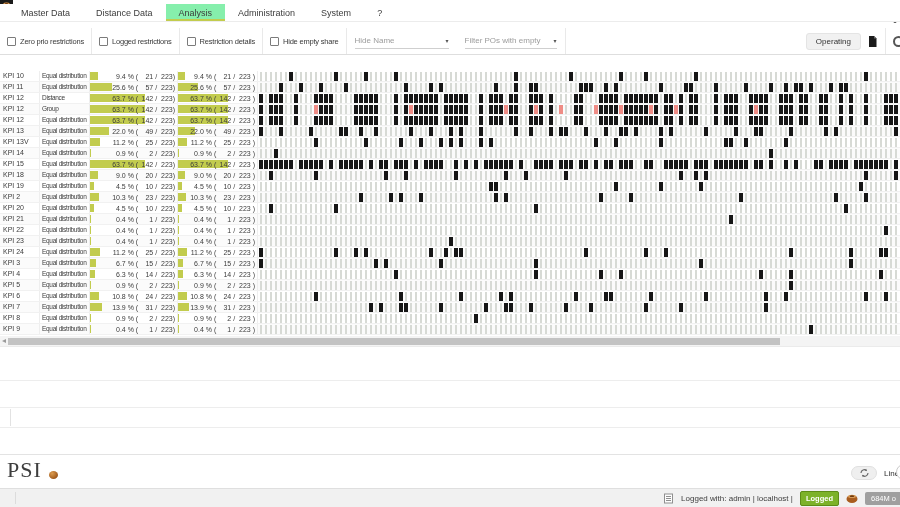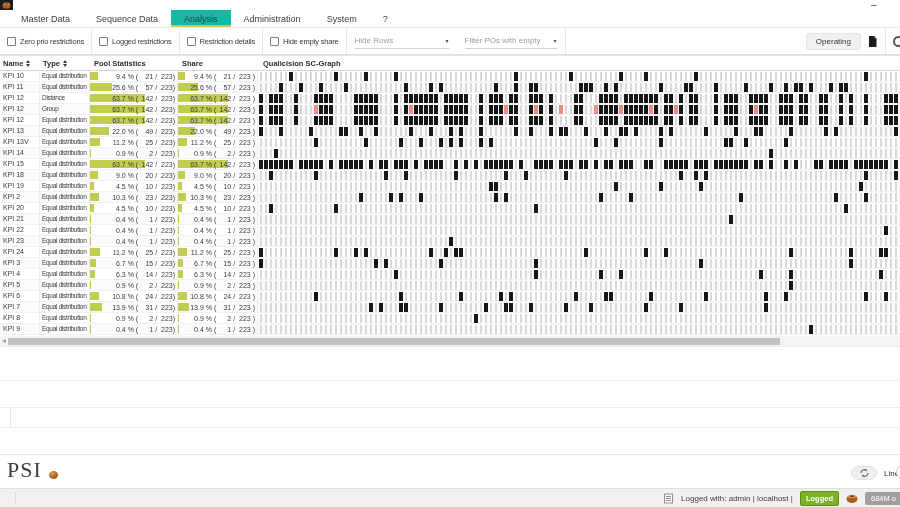--- a/index.html
+++ b/index.html
@@ -8,24 +8,24 @@
   #app{position:relative;width:900px;height:507px;background:#fff}
 
   
   .titlechip{position:absolute;left:0;top:0;width:13px;height:10px;background:#1a1a1a;
     display:flex;align-items:center;justify-content:center}
   .minglyph{position:absolute;left:871px;top:0;font-size:10px;color:#4a4a4a;line-height:10px}
   .partialI{position:absolute;left:893px;top:12px;font-family:"Liberation Serif",serif;
     font-size:12px;color:#2f2f2f}
 
   
-  .tabbar{position:absolute;left:0;top:10px;right:0;height:18px;background:#fff;
+  .tabbar{position:absolute;left:0;top:4px;right:0;height:18px;background:#fff;
     border-bottom:1px solid #ececec;display:flex;align-items:stretch;padding-left:8px}
   .tab{display:flex;align-items:center;padding:0 13px;font-size:9px;color:#3c3c3c;cursor:default}
-  .tab.active{background:#14b8a6;box-shadow:inset 0 -2px 0 var(--accent)}
+  .tab.active{background:#86efac;box-shadow:inset 0 -2px 0 var(--accent)}
 
   
   .toolbar{position:absolute;left:0;top:28px;right:0;height:27px;background:#fff;
     border-bottom:1px solid #dedede;display:flex;align-items:center}
   .tchecks{display:flex;align-items:center;height:100%}
   .tsep{width:1px;height:26px;background:#e9e9e9;flex:0 0 1px}
   .check{display:flex;align-items:center;gap:4px;padding:0 7px;font-size:7.5px;
     letter-spacing:-0.2px;color:#3a3a3a;white-space:nowrap}
   .cb{width:9px;height:9px;border:1px solid #7b7b7b;border-radius:1px;background:#fff;flex:0 0 9px}
   .dd{display:flex;align-items:center;justify-content:space-between;font-size:8px;color:#9c9c9c;
@@ -111,21 +111,21 @@
       <ellipse cx="6" cy="6" rx="5.5" ry="4" fill="#a85c1e"></ellipse>
       <ellipse cx="6" cy="3.4" rx="4" ry="1.6" fill="#d79a55"></ellipse>
       <ellipse cx="6" cy="3.2" rx="2.2" ry="0.9" fill="#6e3a0f"></ellipse>
     </svg>
   </div>
   <span class="minglyph">–</span>
   <span class="partialI">I</span>
 
   <div class="tabbar">
       <div class="tab">Master Data</div>
-      <div class="tab">Sequence Data</div>
+      <div class="tab">Distance Data</div>
       <div class="tab active">Analysis</div>
       <div class="tab">Administration</div>
       <div class="tab">System</div>
       <div class="tab">?</div>
     </div>
 
   <div class="toolbar">
     <div class="tchecks">
         <div class="check">
           <span class="cb"></span>
@@ -142,65 +142,40 @@
           <span>Restriction details</span>
         </div>
         <div class="tsep"></div>
         <div class="check">
           <span class="cb"></span>
           <span>Hide empty share</span>
         </div>
       </div>
     <div class="tsep"></div>
     <div class="dd" style="width:94px">
-      <span>Hide Rows</span>
+      <span>Hide Name</span>
       <span class="arr">▾</span>
     </div>
     <div class="dd" style="width:92px">
       <span>Filter POs with empty</span>
       <span class="arr">▾</span>
     </div>
     <div class="tsep"></div>
     <div class="spacer"></div>
     <button class="seqbtn">Operating</button>
     <span class="docicon">
       <svg width="9" height="11" viewBox="0 0 9 11">
         <path d="M1 0 h5 l2.5 2.5 v8.5 h-7.5 z" fill="#1b1b1b"></path>
         <path d="M6 0 l2.5 2.5 h-2.5 z" fill="#6a6a6a"></path>
       </svg>
     </span>
     <div class="tsep"></div>
     <div class="clipcircle"></div>
   </div>
 
-  <div class="thead">
-    <div class="thcell" style="left:3px">
-      <span>Name</span>
-      <span class="sort">
-          <i class="up"></i>
-          <i class="dn"></i>
-        </span>
-    </div>
-    <div class="thcell" style="left:43px">
-      <span>Type</span>
-      <span class="sort">
-          <i class="up"></i>
-          <i class="dn"></i>
-        </span>
-    </div>
-    <div class="thcell" style="left:94px">
-      <span>Pool Statistics</span>
-    </div>
-    <div class="thcell" style="left:182px">
-      <span>Share</span>
-    </div>
-    <div class="thcell" style="left:263px">
-      <span>Qualicision SC-Graph</span>
-    </div>
-  </div>
 
   <div class="tbody">
       <div class="row">
         <div class="c-name">KPI 10</div>
         <div class="c-type">Equal distribution</div>
         <div class="c-pool">
           <div class="pbar" style="width:9.4%"></div>
           <div class="ptxt"><span class="pv">9.4</span><span> % (</span><span class="pc">21</span><span> /  223)</span></div>
         </div>
         <div class="c-share">

